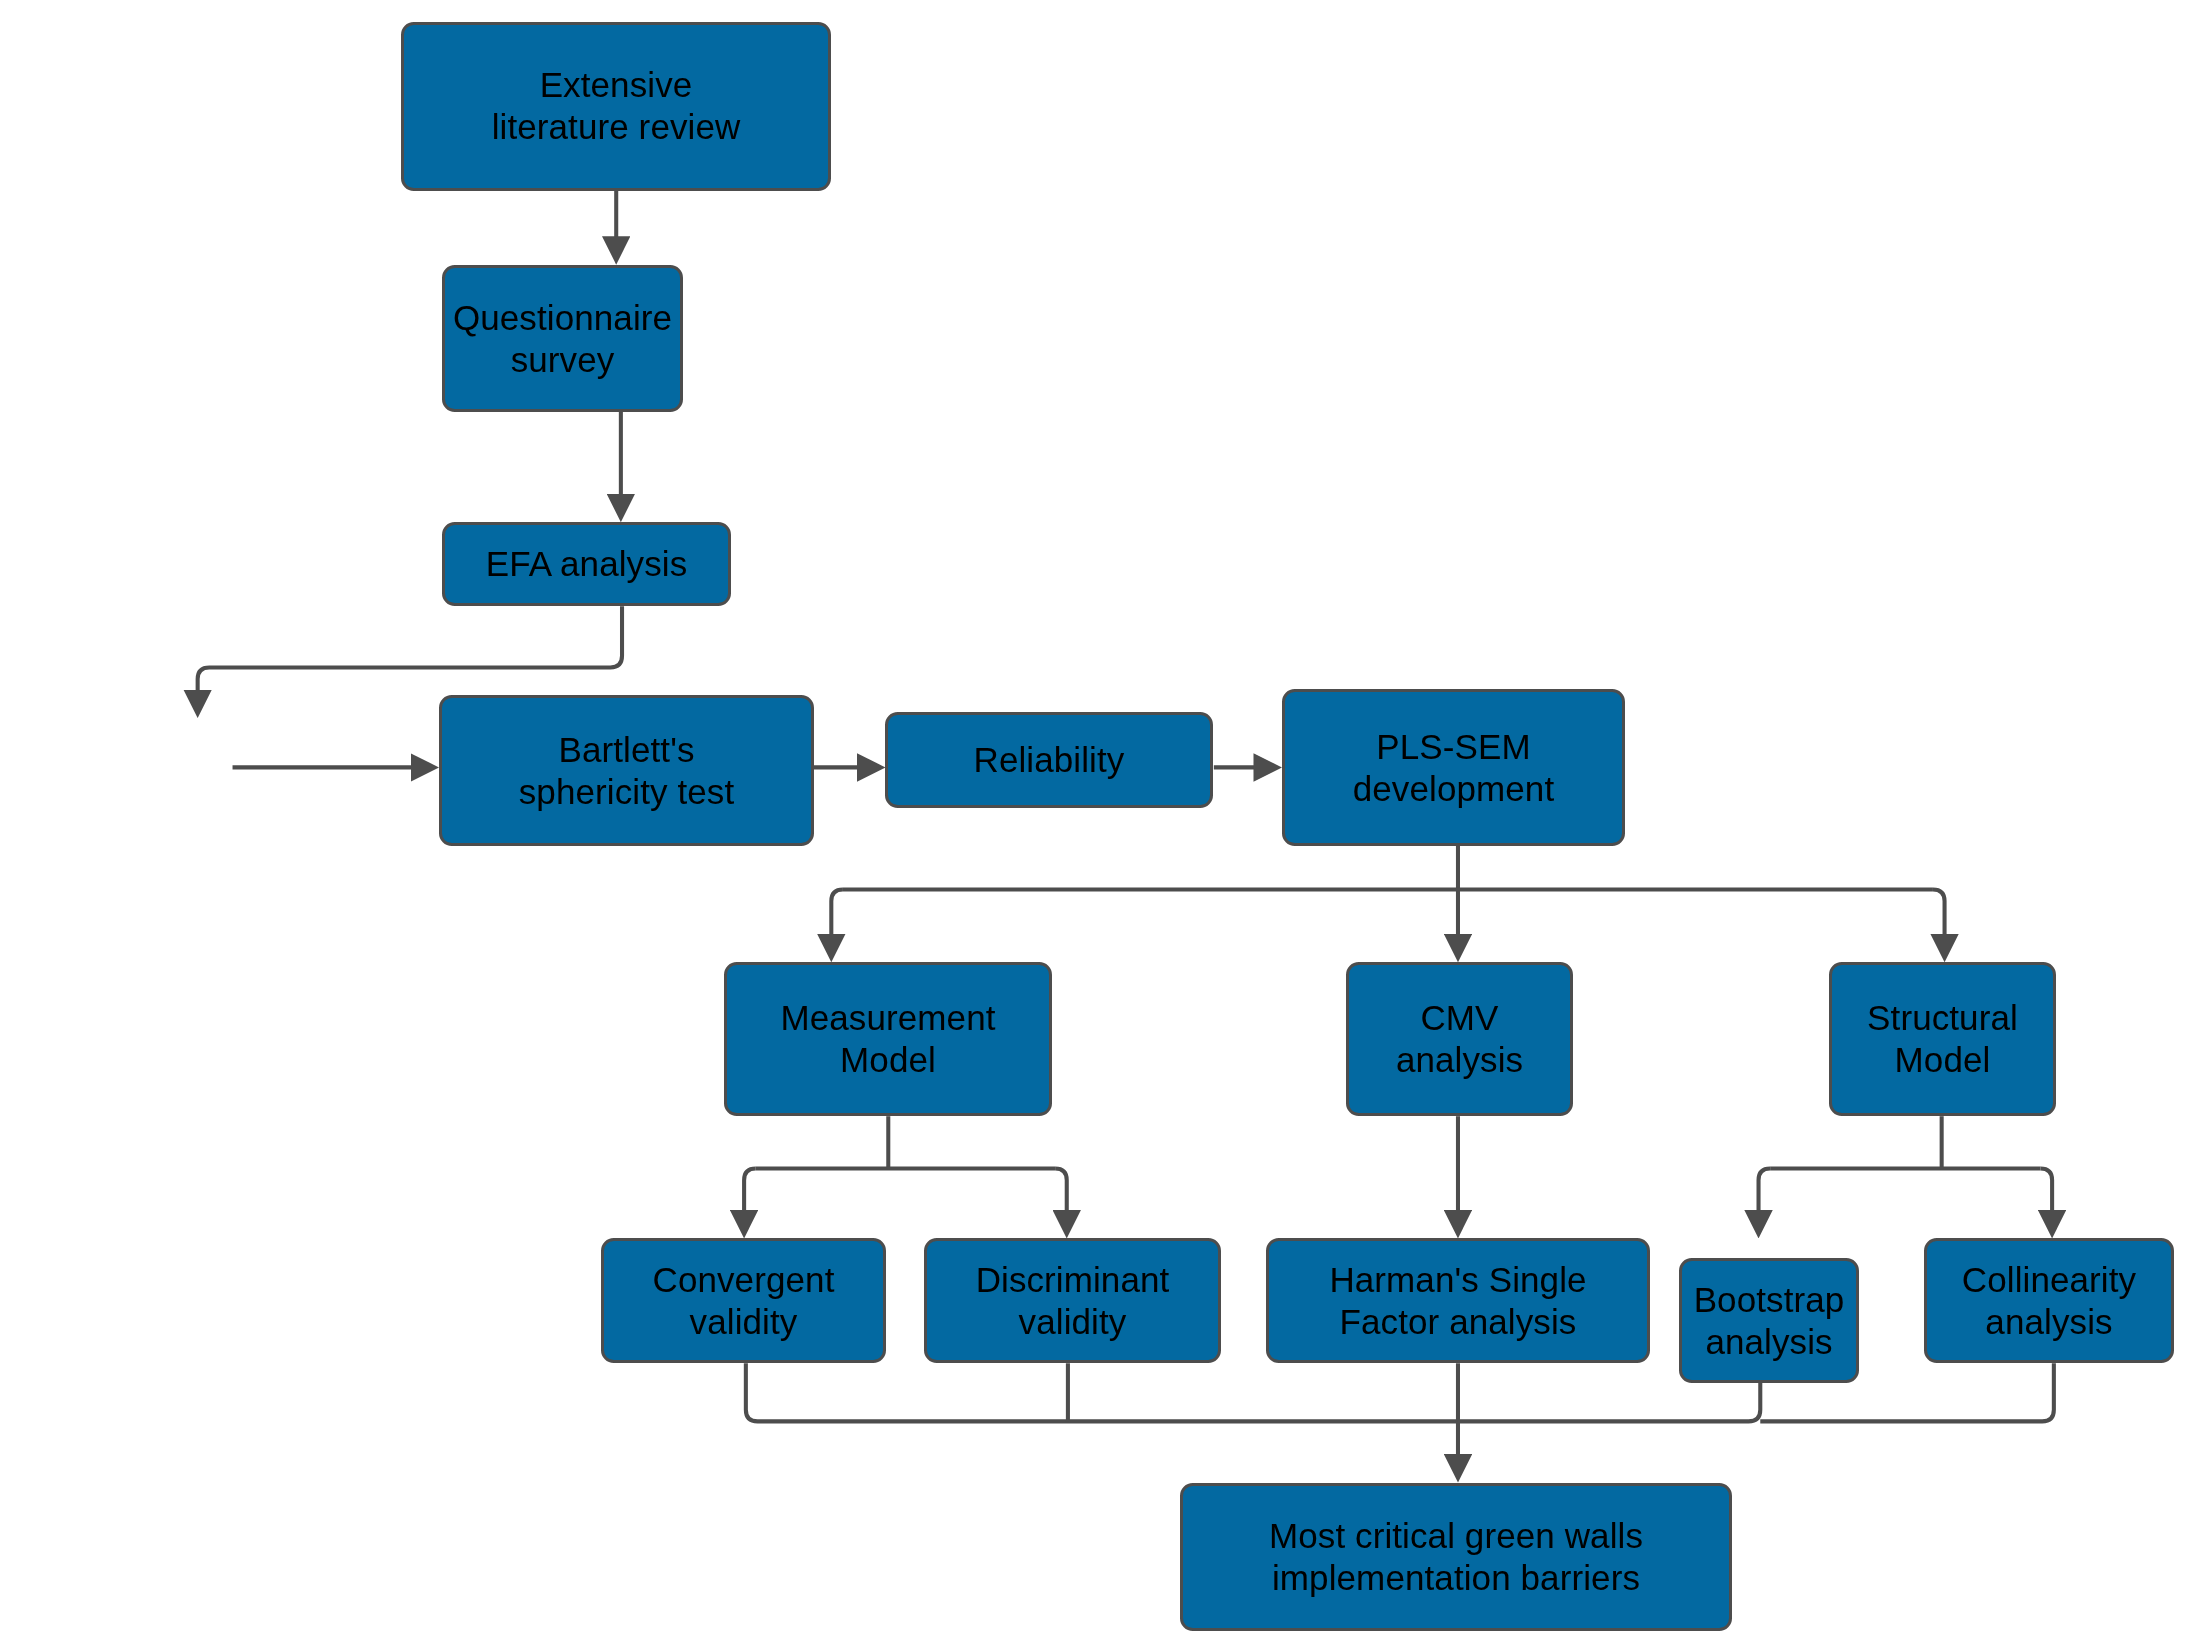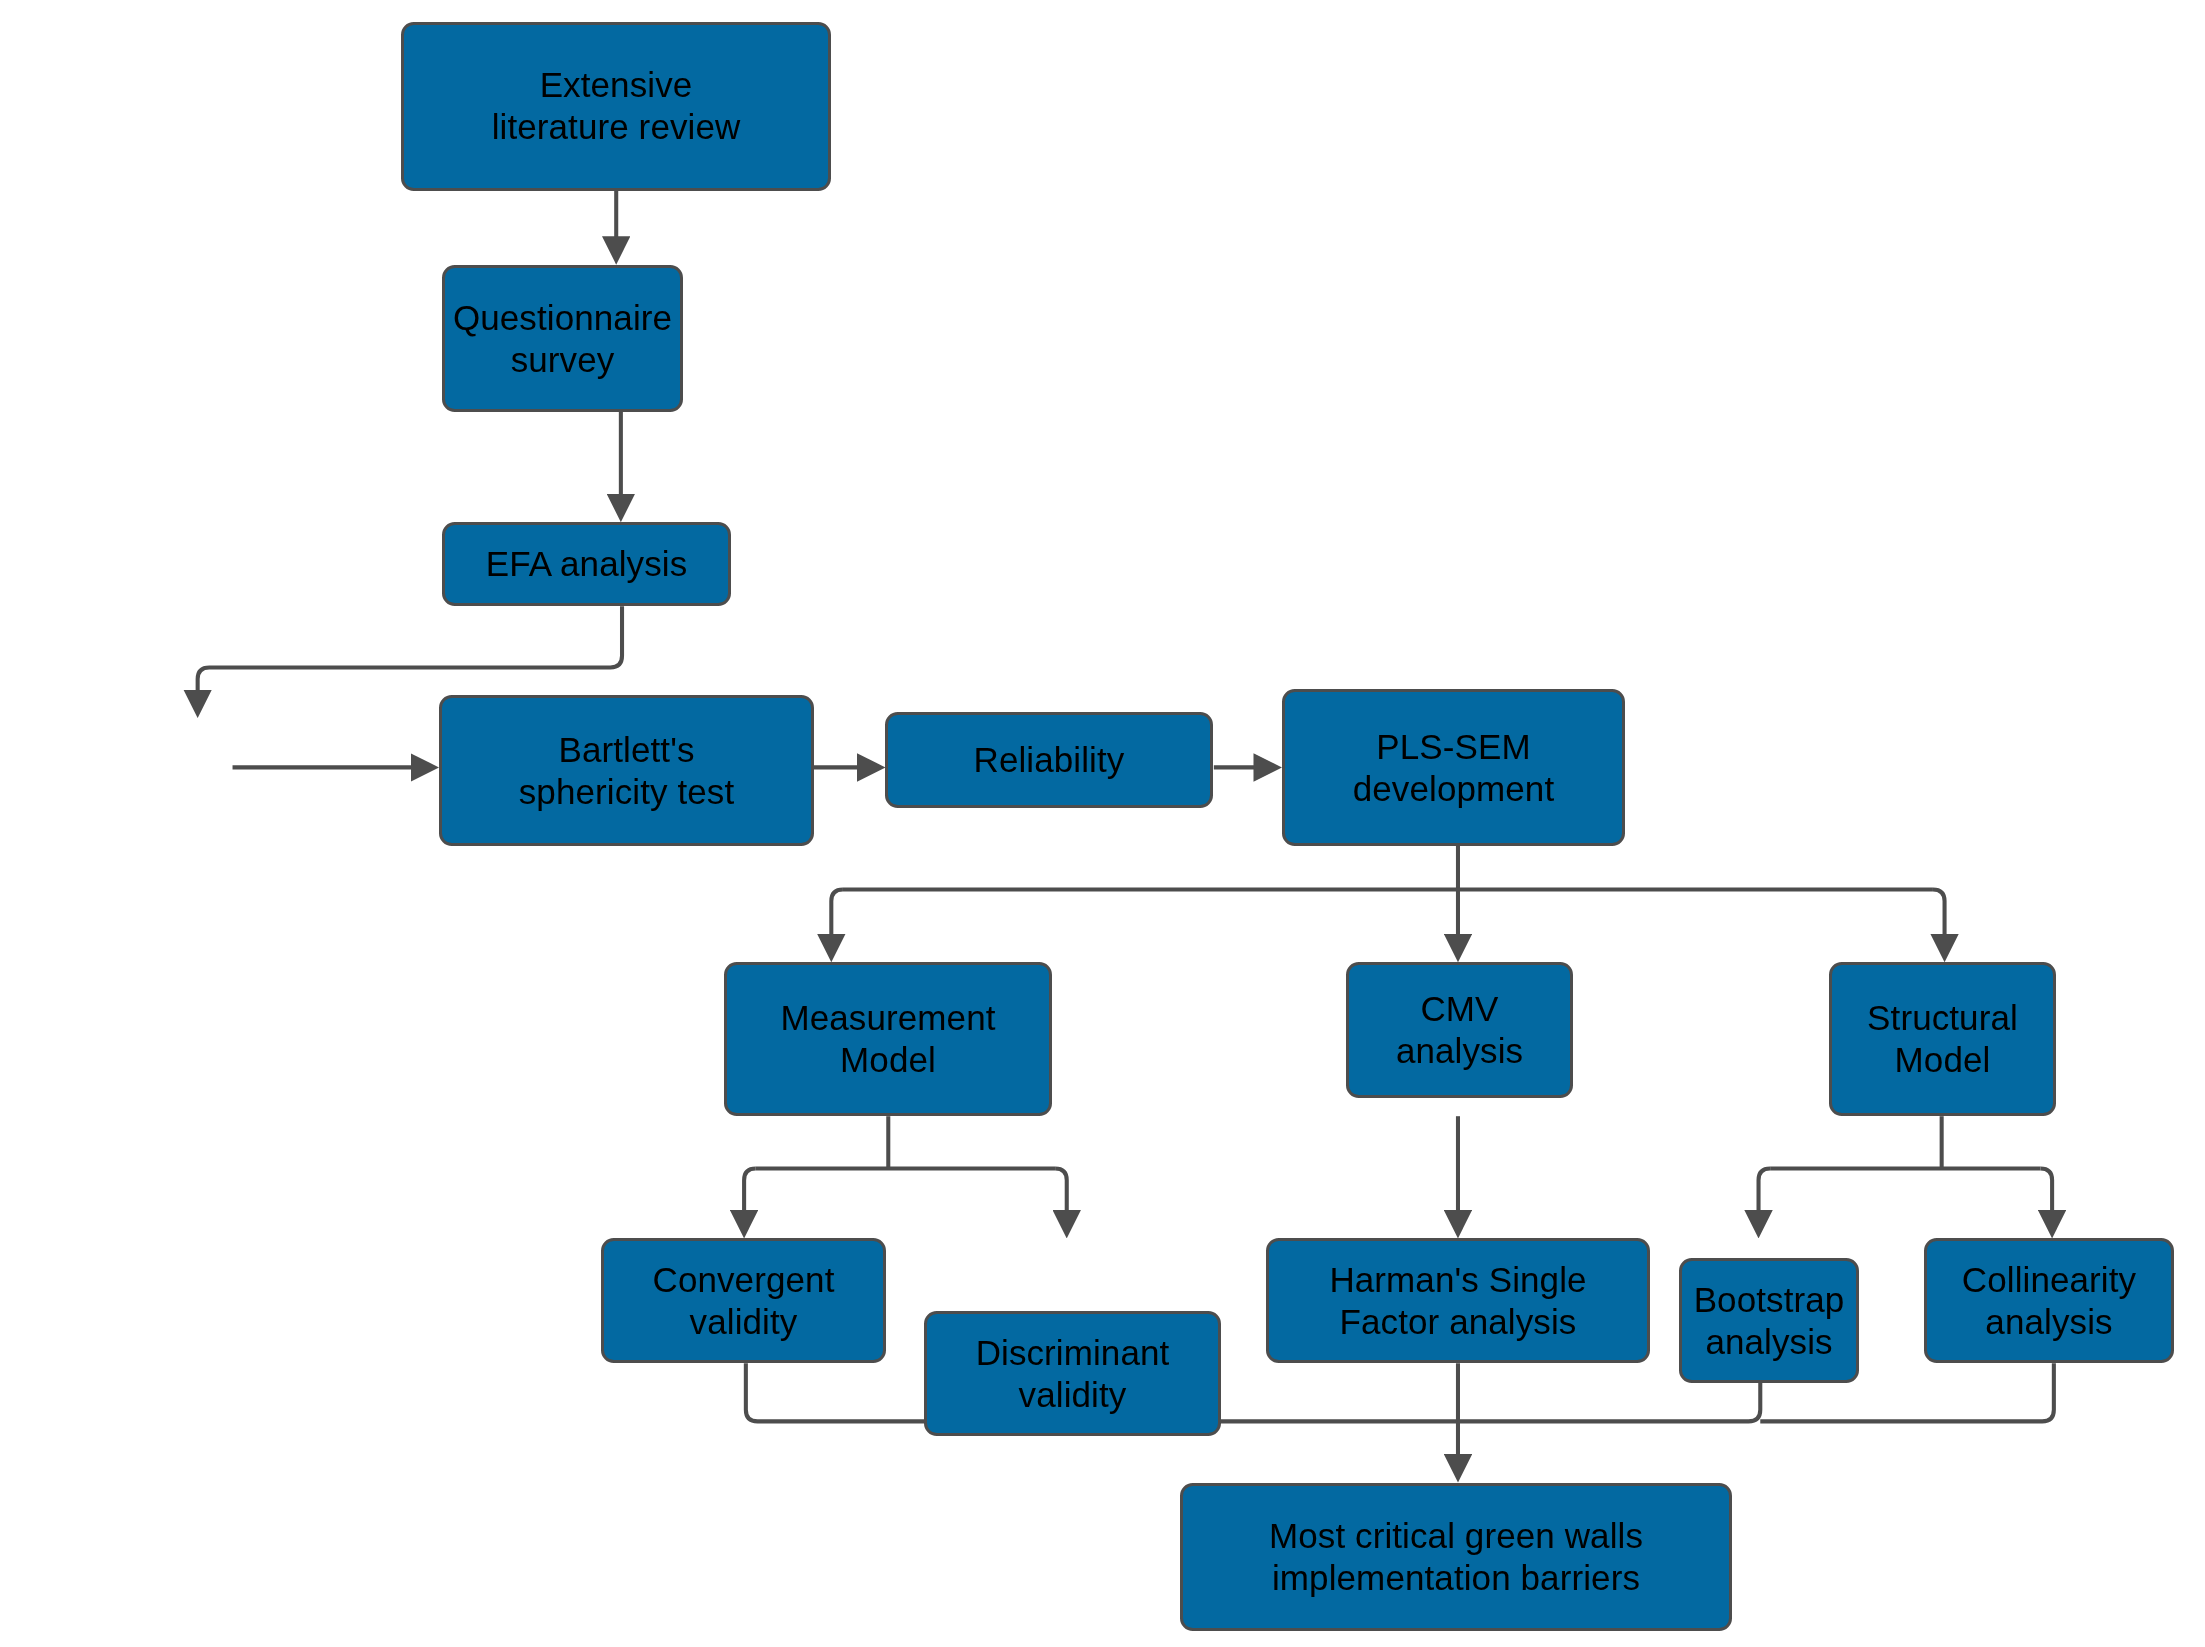--- a/index.html
+++ b/index.html
@@ -127,36 +127,36 @@
   <div class="node" style="left:1282px;top:689px;width:343px;height:157px;">
     <span class="label">PLS-SEM
 development</span>
   </div>
 
   <div class="node" style="left:724px;top:962px;width:328px;height:154px;">
     <span class="label">Measurement
 Model</span>
   </div>
 
-  <div class="node" style="left:1346px;top:962px;width:227px;height:136px;">
+  <div class="node" style="left:1346px;top:962px;width:227px;height:154px;">
     <span class="label">CMV
 analysis</span>
   </div>
 
   <div class="node" style="left:1829px;top:962px;width:227px;height:154px;">
     <span class="label">Structural
 Model</span>
   </div>
 
   <div class="node" style="left:601px;top:1238px;width:285px;height:125px;">
     <span class="label">Convergent
 validity</span>
   </div>
 
-  <div class="node" style="left:924px;top:1311px;width:297px;height:125px;">
+  <div class="node" style="left:924px;top:1238px;width:297px;height:125px;">
     <span class="label">Discriminant
 validity</span>
   </div>
 
   <div class="node" style="left:1266px;top:1238px;width:384px;height:125px;">
     <span class="label">Harman's Single
 Factor analysis</span>
   </div>
 
   <div class="node" style="left:1679px;top:1238px;width:180px;height:125px;margin-top:20px;">

